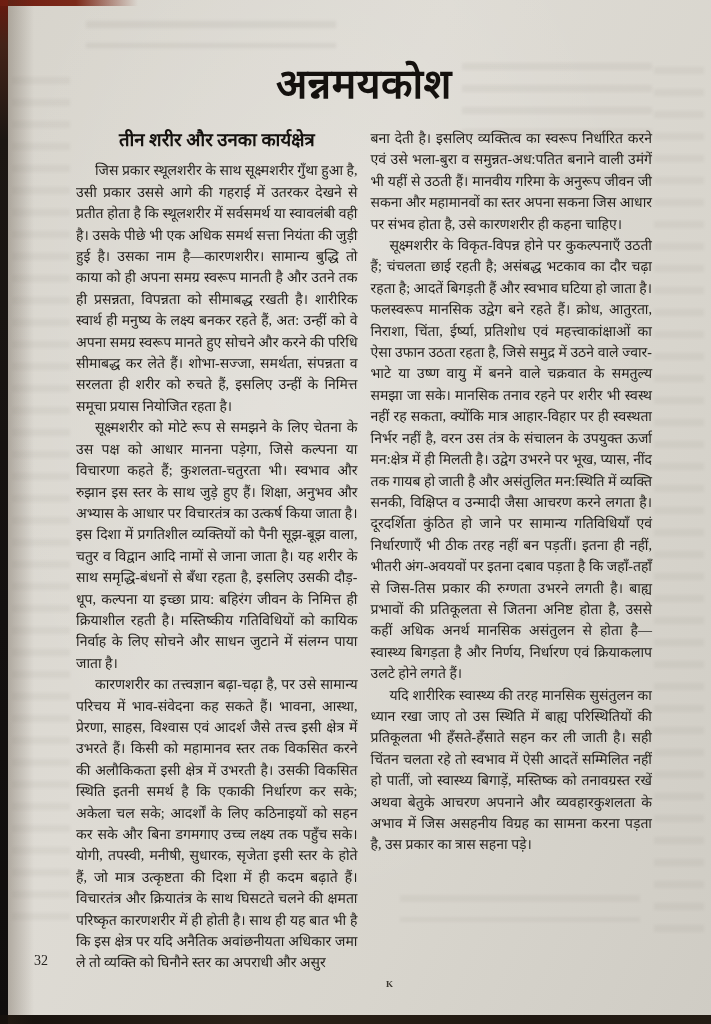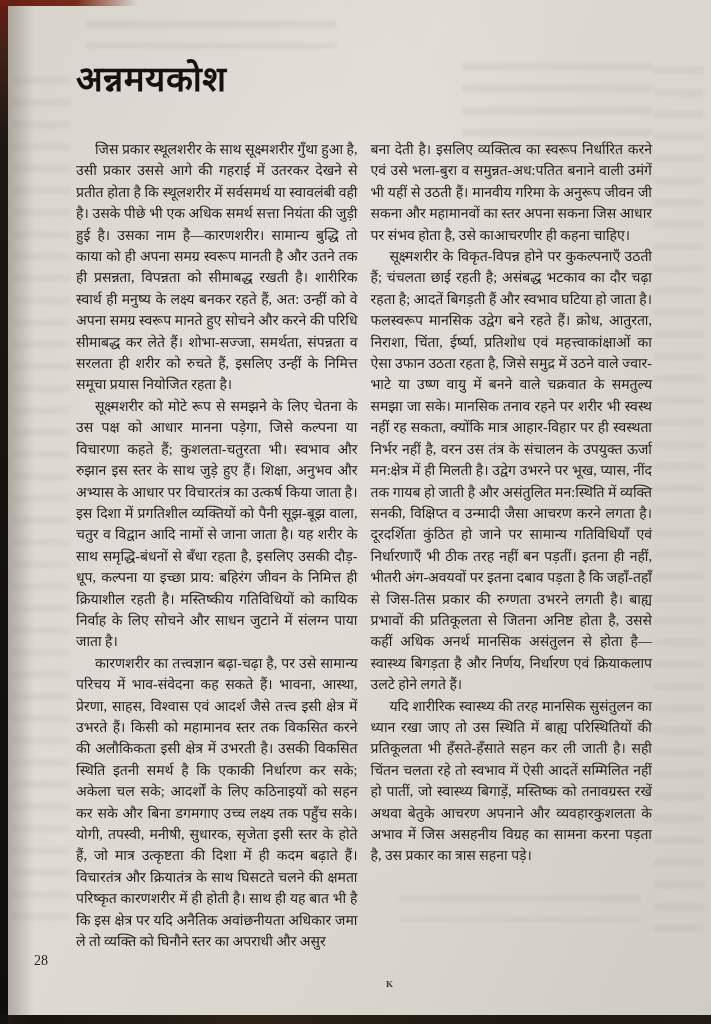--- a/index.html
+++ b/index.html
@@ -43,22 +43,23 @@
   .ghost.g1 { left: 86px;  top: 14px;  width: 250px; height: 34px; }
   .ghost.g2 { left: 462px; top: 56px;  width: 190px; height: 130px; opacity: .42; }
   .ghost.g3 { left: 654px; top: 60px;  width: 50px;  height: 880px; opacity: .38; }
   .ghost.g4 { left: 12px;  top: 70px;  width: 58px;  height: 860px; opacity: .38; }
   .ghost.g5 { left: 400px; top: 888px; width: 240px; height: 34px;  opacity: .35; }
 
   .content {
     position: absolute; left: 76px; top: 54px; width: 576px;
   }
   .chapter-title {
-    margin: 0 0 38px 0;
-    font-size: 35px; font-weight: 700; letter-spacing: 0.5px;
+    margin: 0 0 18px 0;
+    text-align: center;
+    font-size: 41px; font-weight: 700; letter-spacing: 0.5px;
     color: #14110e;
   }
   .cols { display: flex; gap: 13px; }
   .col { flex: 1 1 0; min-width: 0; text-align: justify; font-size: 14px; line-height: 21.4px; }
   .section-heading {
     margin: 2px 0 9px 0;
     text-align: center;
     font-size: 18.5px; font-weight: 700; color: #15120f;
   }
   .col p { margin: 0; text-indent: 1.35em; }
@@ -87,28 +88,29 @@
   <div class="ghost g2"></div>
   <div class="ghost g3"></div>
   <div class="ghost g4"></div>
   <div class="ghost g5"></div>
 
   <div class="content">
     <h1 class="chapter-title">अन्नमयकोश</h1>
 
     <div class="cols">
       <div class="col">
+        <h2 class="section-heading">तीन शरीर और उनका कार्यक्षेत्र</h2>
         <p>जिस प्रकार स्थूलशरीर के साथ सूक्ष्मशरीर गुँथा हुआ है, उसी प्रकार उससे आगे की गहराई में उतरकर देखने से प्रतीत होता है कि स्थूलशरीर में सर्वसमर्थ या स्वावलंबी वही है। उसके पीछे भी एक अधिक समर्थ सत्ता नियंता की जुड़ी हुई है। उसका नाम है—कारणशरीर। सामान्य बुद्धि तो काया को ही अपना समग्र स्वरूप मानती है और उतने तक ही प्रसन्नता, विपन्नता को सीमाबद्ध रखती है। शारीरिक स्वार्थ ही मनुष्य के लक्ष्य बनकर रहते हैं, अत: उन्हीं को वे अपना समग्र स्वरूप मानते हुए सोचने और करने की परिधि सीमाबद्ध कर लेते हैं। शोभा-सज्जा, समर्थता, संपन्नता व सरलता ही शरीर को रुचते हैं, इसलिए उन्हीं के निमित्त समूचा प्रयास नियोजित रहता है।</p>
         <p>सूक्ष्मशरीर को मोटे रूप से समझने के लिए चेतना के उस पक्ष को आधार मानना पड़ेगा, जिसे कल्पना या विचारणा कहते हैं; कुशलता-चतुरता भी। स्वभाव और रुझान इस स्तर के साथ जुड़े हुए हैं। शिक्षा, अनुभव और अभ्यास के आधार पर विचारतंत्र का उत्कर्ष किया जाता है। इस दिशा में प्रगतिशील व्यक्तियों को पैनी सूझ-बूझ वाला, चतुर व विद्वान आदि नामों से जाना जाता है। यह शरीर के साथ समृद्धि-बंधनों से बँधा रहता है, इसलिए उसकी दौड़-धूप, कल्पना या इच्छा प्राय: बहिरंग जीवन के निमित्त ही क्रियाशील रहती है। मस्तिष्कीय गतिविधियों को कायिक निर्वाह के लिए सोचने और साधन जुटाने में संलग्न पाया जाता है।</p>
         <p>कारणशरीर का तत्त्वज्ञान बढ़ा-चढ़ा है, पर उसे सामान्य परिचय में भाव-संवेदना कह सकते हैं। भावना, आस्था, प्रेरणा, साहस, विश्वास एवं आदर्श जैसे तत्त्व इसी क्षेत्र में उभरते हैं। किसी को महामानव स्तर तक विकसित करने की अलौकिकता इसी क्षेत्र में उभरती है। उसकी विकसित स्थिति इतनी समर्थ है कि एकाकी निर्धारण कर सके; अकेला चल सके; आदर्शों के लिए कठिनाइयों को सहन कर सके और बिना डगमगाए उच्च लक्ष्य तक पहुँच सके। योगी, तपस्वी, मनीषी, सुधारक, सृजेता इसी स्तर के होते हैं, जो मात्र उत्कृष्टता की दिशा में ही कदम बढ़ाते हैं। विचारतंत्र और क्रियातंत्र के साथ घिसटते चलने की क्षमता परिष्कृत कारणशरीर में ही होती है। साथ ही यह बात भी है कि इस क्षेत्र पर यदि अनैतिक अवांछनीयता अधिकार जमा ले तो व्यक्ति को घिनौने स्तर का अपराधी और असुर</p>
       </div>
       <div class="col">
-        <p class="no-indent">बना देती है। इसलिए व्यक्तित्व का स्वरूप निर्धारित करने एवं उसे भला-बुरा व समुन्नत-अध:पतित बनाने वाली उमंगें भी यहीं से उठती हैं। मानवीय गरिमा के अनुरूप जीवन जी सकना और महामानवों का स्तर अपना सकना जिस आधार पर संभव होता है, उसे काआचरणीर ही कहना चाहिए।</p>
+        <p class="no-indent">बना देती है। इसलिए व्यक्तित्व का स्वरूप निर्धारित करने एवं उसे भला-बुरा व समुन्नत-अध:पतित बनाने वाली उमंगें भी यहीं से उठती हैं। मानवीय गरिमा के अनुरूप जीवन जी सकना और महामानवों का स्तर अपना सकना जिस आधार पर संभव होता है, उसे कारणशरीर ही कहना चाहिए।</p>
         <p>सूक्ष्मशरीर के विकृत-विपन्न होने पर कुकल्पनाएँ उठती हैं; चंचलता छाई रहती है; असंबद्ध भटकाव का दौर चढ़ा रहता है; आदतें बिगड़ती हैं और स्वभाव घटिया हो जाता है। फलस्वरूप मानसिक उद्वेग बने रहते हैं। क्रोध, आतुरता, निराशा, चिंता, ईर्ष्या, प्रतिशोध एवं महत्त्वाकांक्षाओं का ऐसा उफान उठता रहता है, जिसे समुद्र में उठने वाले ज्वार-भाटे या उष्ण वायु में बनने वाले चक्रवात के समतुल्य समझा जा सके। मानसिक तनाव रहने पर शरीर भी स्वस्थ नहीं रह सकता, क्योंकि मात्र आहार-विहार पर ही स्वस्थता निर्भर नहीं है, वरन उस तंत्र के संचालन के उपयुक्त ऊर्जा मन:क्षेत्र में ही मिलती है। उद्वेग उभरने पर भूख, प्यास, नींद तक गायब हो जाती है और असंतुलित मन:स्थिति में व्यक्ति सनकी, विक्षिप्त व उन्मादी जैसा आचरण करने लगता है। दूरदर्शिता कुंठित हो जाने पर सामान्य गतिविधियाँ एवं निर्धारणाएँ भी ठीक तरह नहीं बन पड़तीं। इतना ही नहीं, भीतरी अंग-अवयवों पर इतना दबाव पड़ता है कि जहाँ-तहाँ से जिस-तिस प्रकार की रुग्णता उभरने लगती है। बाह्य प्रभावों की प्रतिकूलता से जितना अनिष्ट होता है, उससे कहीं अधिक अनर्थ मानसिक असंतुलन से होता है—स्वास्थ्य बिगड़ता है और निर्णय, निर्धारण एवं क्रियाकलाप उलटे होने लगते हैं।</p>
         <p>यदि शारीरिक स्वास्थ्य की तरह मानसिक सुसंतुलन का ध्यान रखा जाए तो उस स्थिति में बाह्य परिस्थितियों की प्रतिकूलता भी हँसते-हँसाते सहन कर ली जाती है। सही चिंतन चलता रहे तो स्वभाव में ऐसी आदतें सम्मिलित नहीं हो पातीं, जो स्वास्थ्य बिगाड़ें, मस्तिष्क को तनावग्रस्त रखें अथवा बेतुके आचरण अपनाने और व्यवहारकुशलता के अभाव में जिस असहनीय विग्रह का सामना करना पड़ता है, उस प्रकार का त्रास सहना पड़े।</p>
       </div>
     </div>
   </div>
 
-  <div class="page-number">28</div>
+  <div class="page-number">32</div>
   <div class="footer-mark">K</div>
 
 </div>
 
 </body></html>

